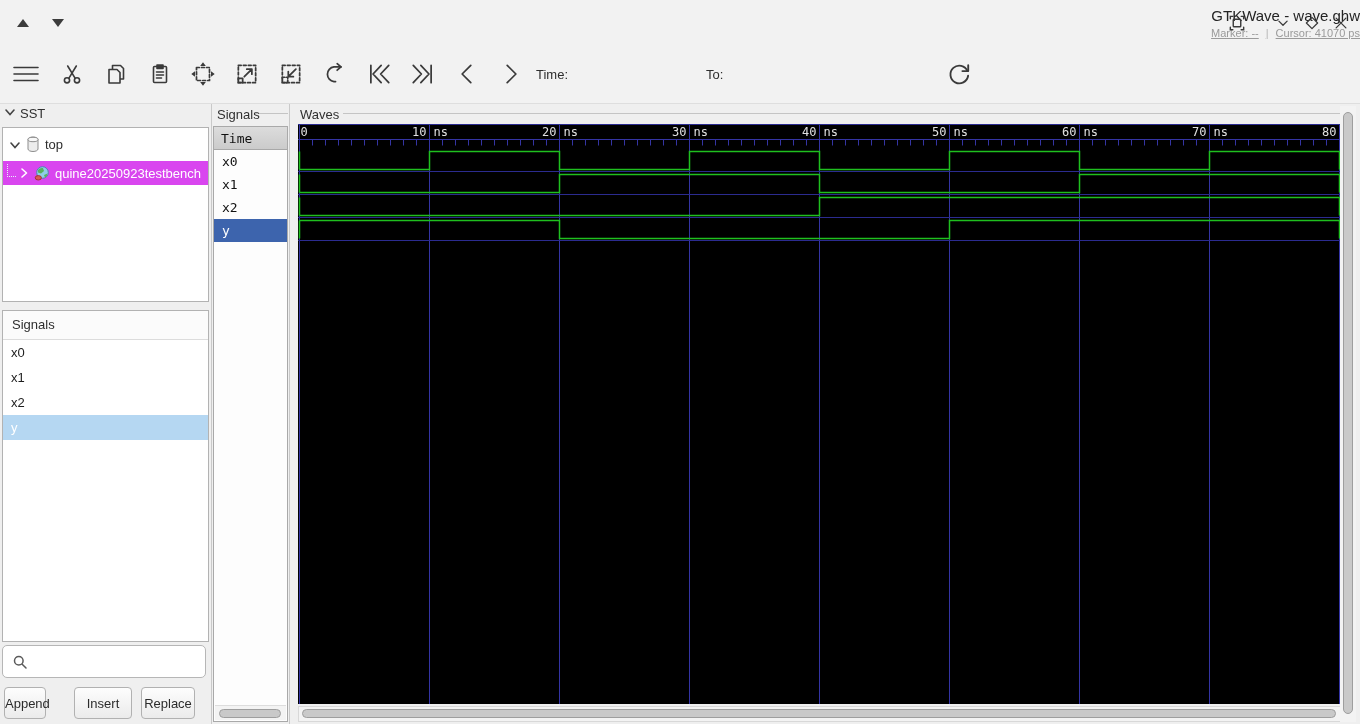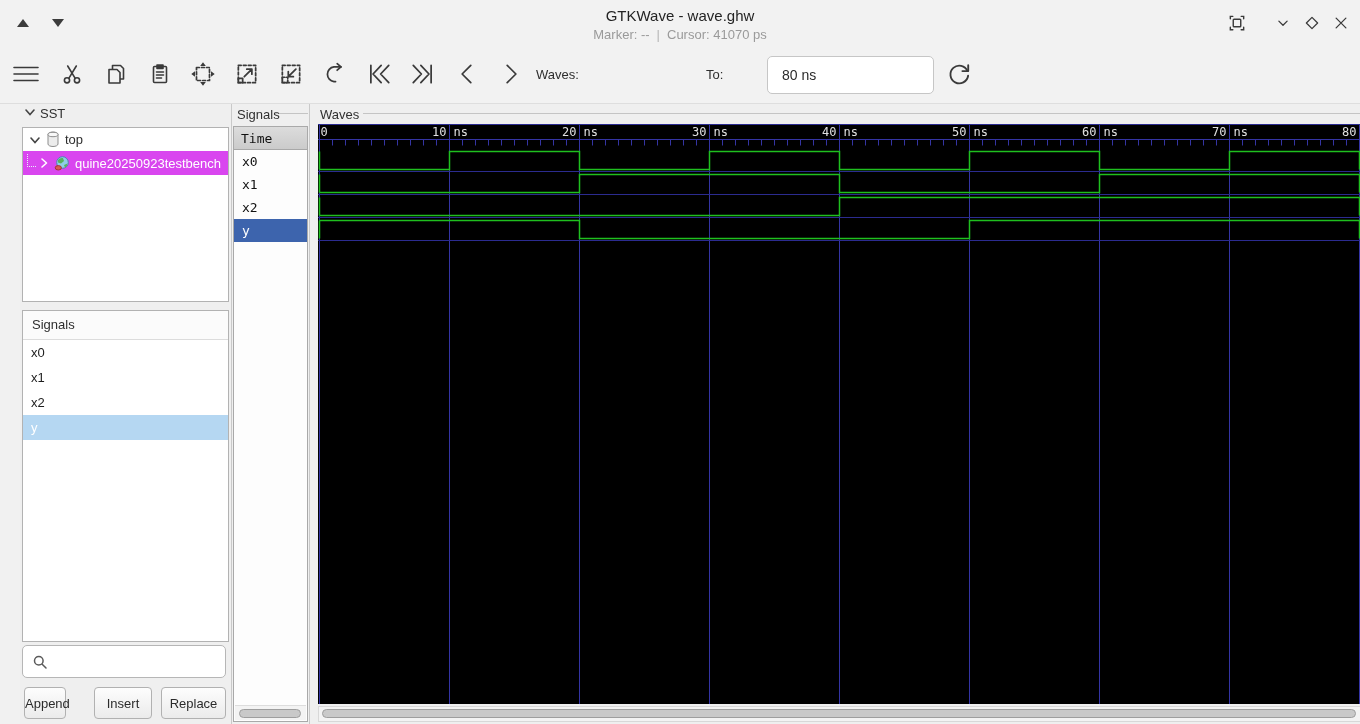--- a/index.html
+++ b/index.html
@@ -3,41 +3,41 @@
 <meta charset="utf-8">
 <style>
   * { margin:0; padding:0; box-sizing:border-box; }
   body { background:#e8e8e8; }
   .window{ position:relative; width:1360px; height:724px; background:#f1f1f1;
     font-family:"Liberation Sans",sans-serif; color:#2e2e2e; overflow:hidden; }
 
   
   .titlebar{ position:absolute; left:0; top:0; right:0; height:46px; background:#f2f2f2; }
   .win-btn{ position:absolute; width:22px; height:22px; background:none; border:none; padding:0; cursor:default; display:flex; align-items:center; justify-content:center; }
-  .title-block{ position:absolute; left:0; right:0; top:7px; text-align:center; pointer-events:none; }
+  .title-block{ position:absolute; left:0; right:0; top:7px; text-align:right; pointer-events:none; }
   .title{ font-size:15px; color:#242424; }
-  .subtitle{ font-size:13px; color:#9a9a9a; margin-top:3px; }
+  .subtitle{ font-size:11px; color:#9a9a9a; margin-top:3px;text-decoration:underline; }
   .subtitle .sep{ margin:0 7px; color:#b5b5b5; }
 
   
   .toolbar{ position:absolute; left:0; top:46px; right:0; height:58px; background:#f2f2f2; border-bottom:1px solid #dedede; }
   .tool{ position:absolute; top:14px; width:30px; height:30px; background:none; border:none; padding:0; display:flex; align-items:center; justify-content:center; }
   .tool svg{ stroke:#3a3a3a; fill:none; stroke-width:1.6; stroke-linecap:round; stroke-linejoin:round; }
   .tb-label{ position:absolute; top:21px; font-size:13px; color:#2e2e2e; }
   .tb-input{ position:absolute; top:10px; height:38px; border:1px solid #c6c6c6; border-radius:5px; background:#fff; font-family:"Liberation Sans",sans-serif; font-size:14px; color:#2b2b2b; padding-left:14px; outline:none; }
 
   
-  .main{ position:absolute; left:0; top:104px; right:0; bottom:0; background:#efefef;margin-left:20px; }
+  .main{ position:absolute; left:0; top:104px; right:0; bottom:0; background:#efefef; }
   .vsep{ position:absolute; top:0; bottom:0; width:1px; background:#c9c9c9; }
 
   
   .sst-header{ position:absolute; left:4px; top:2px; display:flex; align-items:center; gap:4px; font-size:13px; color:#303030; }
   .panel-box{ position:absolute; background:#fff; border:1px solid #b2b2b2; overflow:hidden; }
   .tree-box{ left:2px; top:23px; width:207px; height:175px; }
-  .tree-row{ height:23px; display:flex; align-items:center; font-size:13px; white-space:nowrap; }
+  .tree-row{ height:33px; display:flex; align-items:center; font-size:13px; white-space:nowrap; }
   .tree-row .lbl{ margin-left:5px; }
   .tree-row.selected{ background:#d946ef; color:#fff; height:24px; }
   .guide{ width:9px; height:13px; margin:0 0 6px 4px; border-left:1px dotted #e8f1fb; border-bottom:1px dotted #e8f1fb; flex:0 0 auto; }
 
   .list-box{ left:2px; top:206px; width:207px; height:332px; }
   .list-header{ height:29px; line-height:28px; padding-left:9px; font-size:13px; color:#2e2e2e; background:#fbfbfb; border-bottom:1px solid #dcdcdc; }
   .list-row{ height:25px; line-height:25px; padding-left:8px; font-size:13px; color:#1d1d1d; }
   .list-row.selected{ background:#b5d7f2; color:#fff; }
 
   .search-box{ position:absolute; left:2px; top:541px; width:204px; height:33px; background:#fff; border:1px solid #b6b6b6; border-radius:5px; display:flex; align-items:center; padding-left:9px; }
@@ -176,23 +176,22 @@
         <span><svg width="26" height="26" viewBox="0 0 24 24">
             <path d="M15.5 4 L7.5 12 L15.5 20"></path>
           </svg></span>
       </button>
     <button class="tool" style="left:496px">
         <span><svg width="26" height="26" viewBox="0 0 24 24">
             <path d="M8.5 4 L16.5 12 L8.5 20"></path>
           </svg></span>
       </button>
 
-    <label class="tb-label" style="left:536px">Waves:</label>
+    <label class="tb-label" style="left:536px">Time:</label>
     <label class="tb-label" style="left:706px">To:</label>
-    <input class="tb-input" style="left: 767px; width: 167px;" readonly="" value="80 ns">
     <button class="tool" style="left:944px">
         <span><svg width="28" height="28" viewBox="0 0 24 24">
             <path d="M19.3 9.5 A7.6 7.6 0 1 0 19.8 13.5"></path>
             <path d="M19.9 4.5 v5 h-5"></path>
           </svg></span>
       </button>
   </div>
 
   <div class="main">
     <div class="vsep" style="left:211px"></div>
@@ -251,21 +250,21 @@
           <svg width="16" height="16" viewBox="0 0 16 16" fill="none" stroke="#5a5a5a" stroke-width="1.5" stroke-linecap="round">
             <circle cx="6.8" cy="6.8" r="4.3"></circle>
             <path d="M10.2 10.2 L14 14"></path>
           </svg>
         </span>
       <input class="search-input" value="" style="">
     </div>
 
     <button class="gtk-btn" style="left:4px; width:42px;">Append</button>
     <button class="gtk-btn" style="left:74px; width:58px;">Insert</button>
-    <button class="gtk-btn" style="left:141px; width:65px;">Replace</button>
+    <button class="gtk-btn" style="left:141px; width:54px;">Replace</button>
 
     <div class="sigcol">
       <span class="frame-label">Signals</span>
       <span class="frame-line" style="left:42px; right:0;"></span>
       <div class="sigcol-box">
         <div class="time-header">Time</div>
         <div class="sigcol-row">x0</div>
         <div class="sigcol-row">x1</div>
         <div class="sigcol-row">x2</div>
         <div class="sigcol-row selected">y</div>

